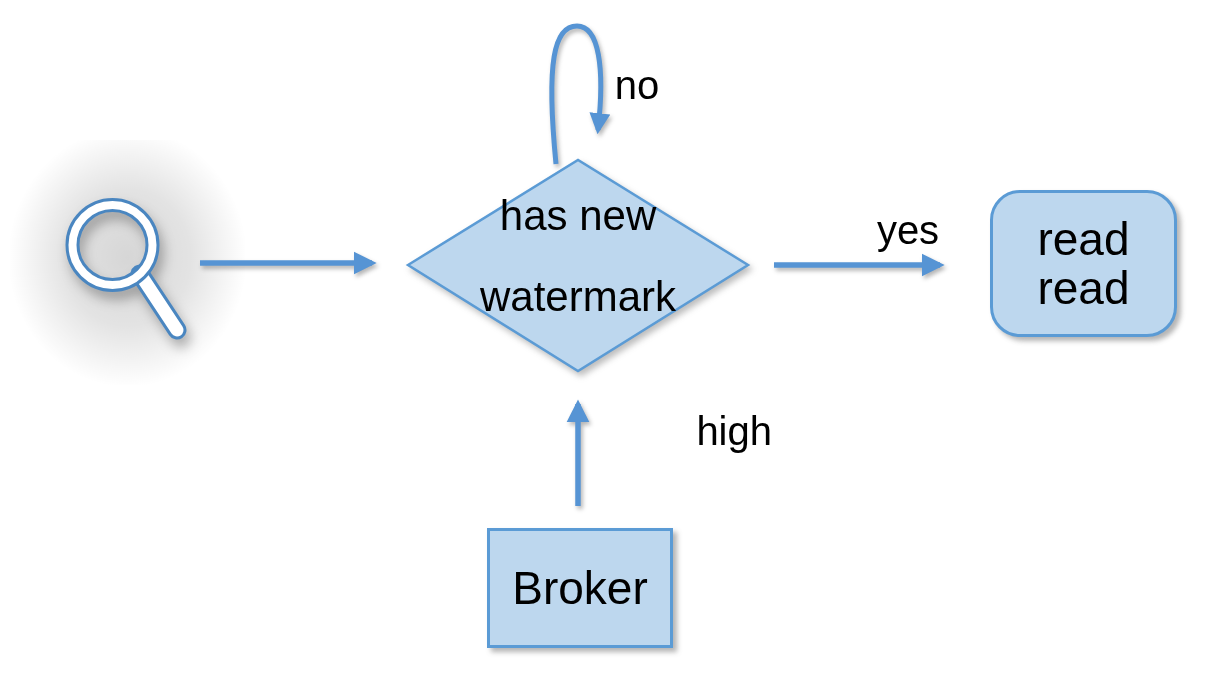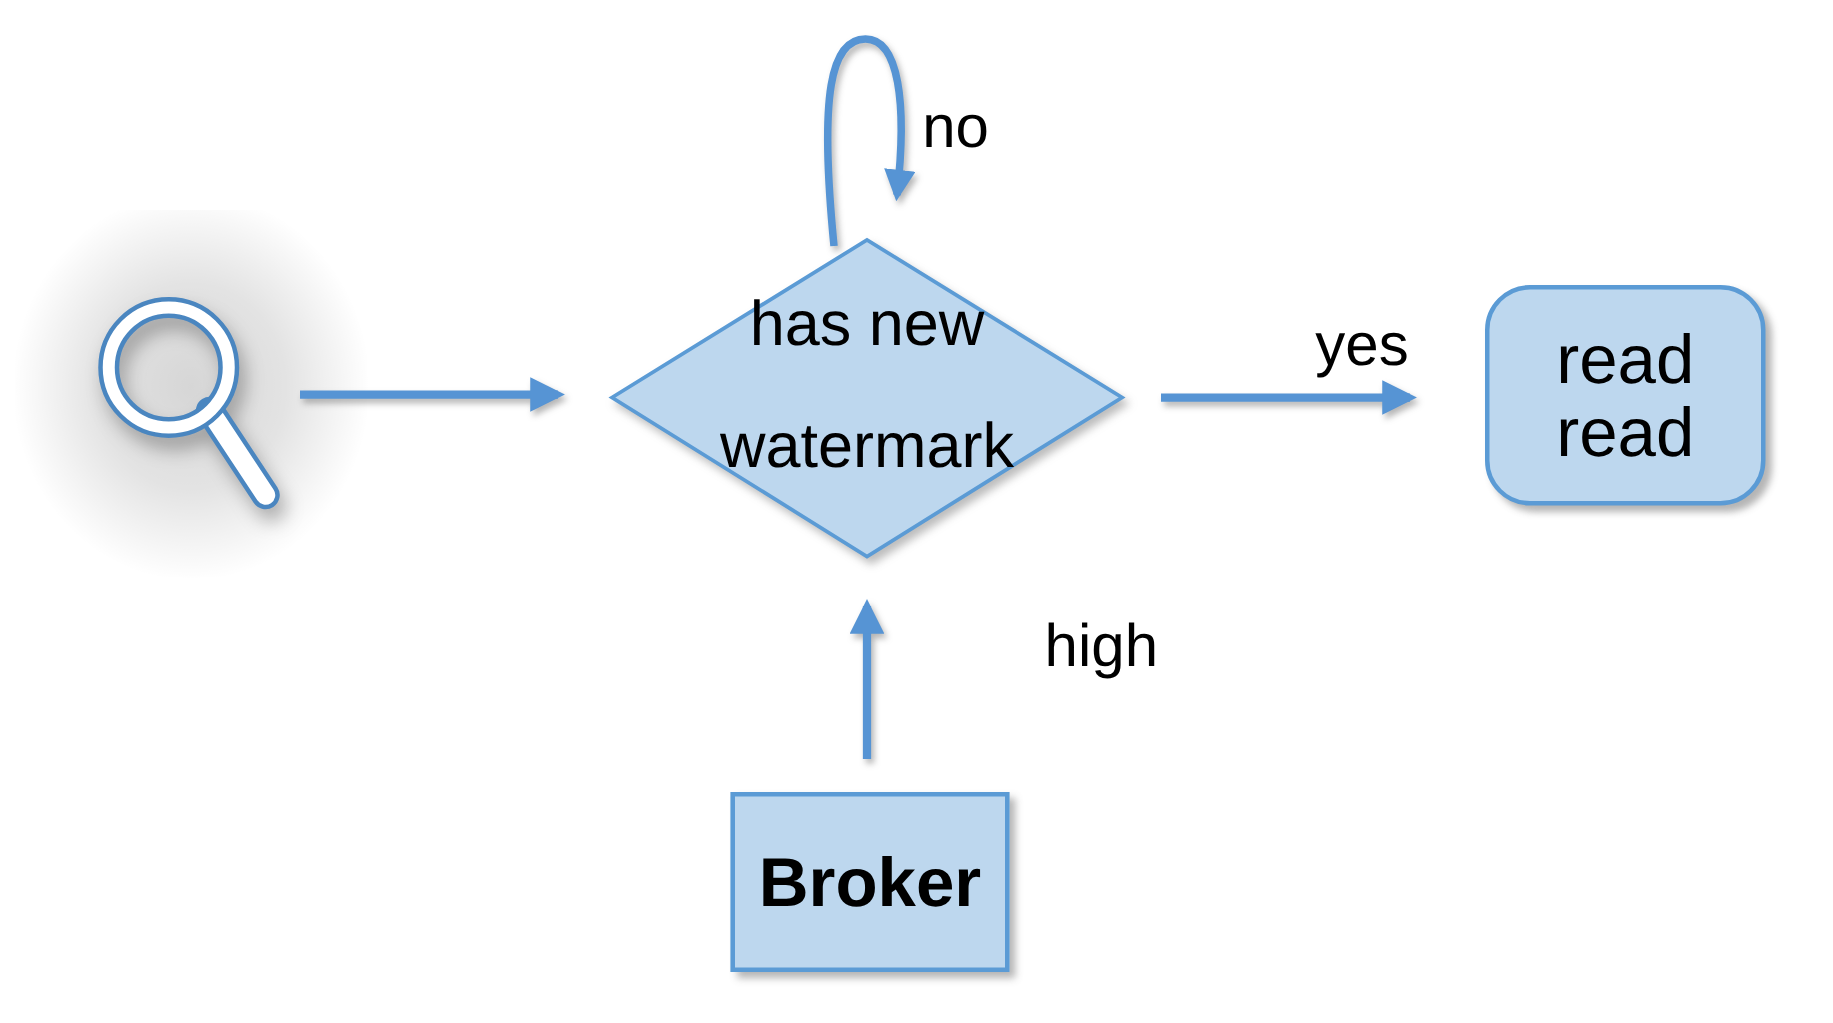--- a/index.html
+++ b/index.html
@@ -62,21 +62,20 @@
     border: 3px solid #5b9bd5;
     display: flex; flex-direction: column;
     align-items: center; justify-content: center;
     text-align: center;
     box-shadow: 4px 4px 5px rgba(90,90,90,0.45);
   }
   .node-broker {
     left: 487px; top: 528px;
     width: 186px; height: 120px;
     font-size: 46px;
-    font-weight: bold;
   }
   .node-readfile {
     left: 990px; top: 190px;
     width: 187px; height: 147px;
     border-radius: 30px;
     font-size: 46px; line-height: 1.05;
   }
 
   .shadow-line  { filter: drop-shadow(2px 3px 2px rgba(90,90,90,0.45)); }
   .shadow-shape { filter: drop-shadow(3px 4px 3px rgba(90,90,90,0.40)); }

